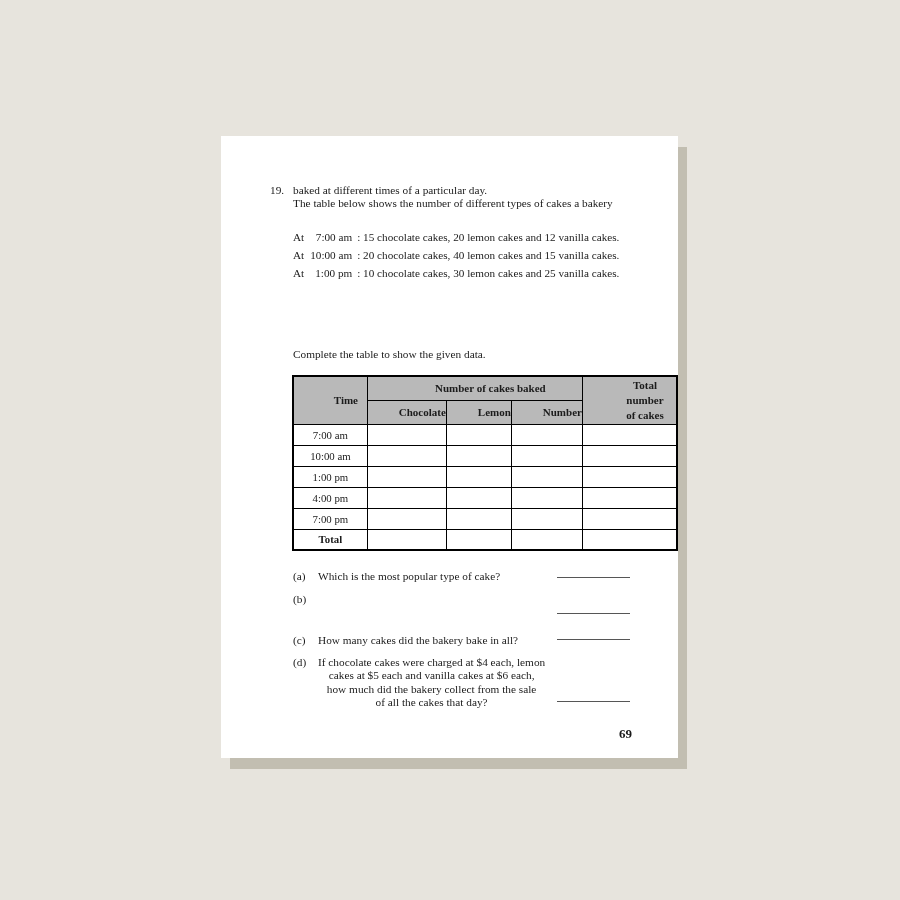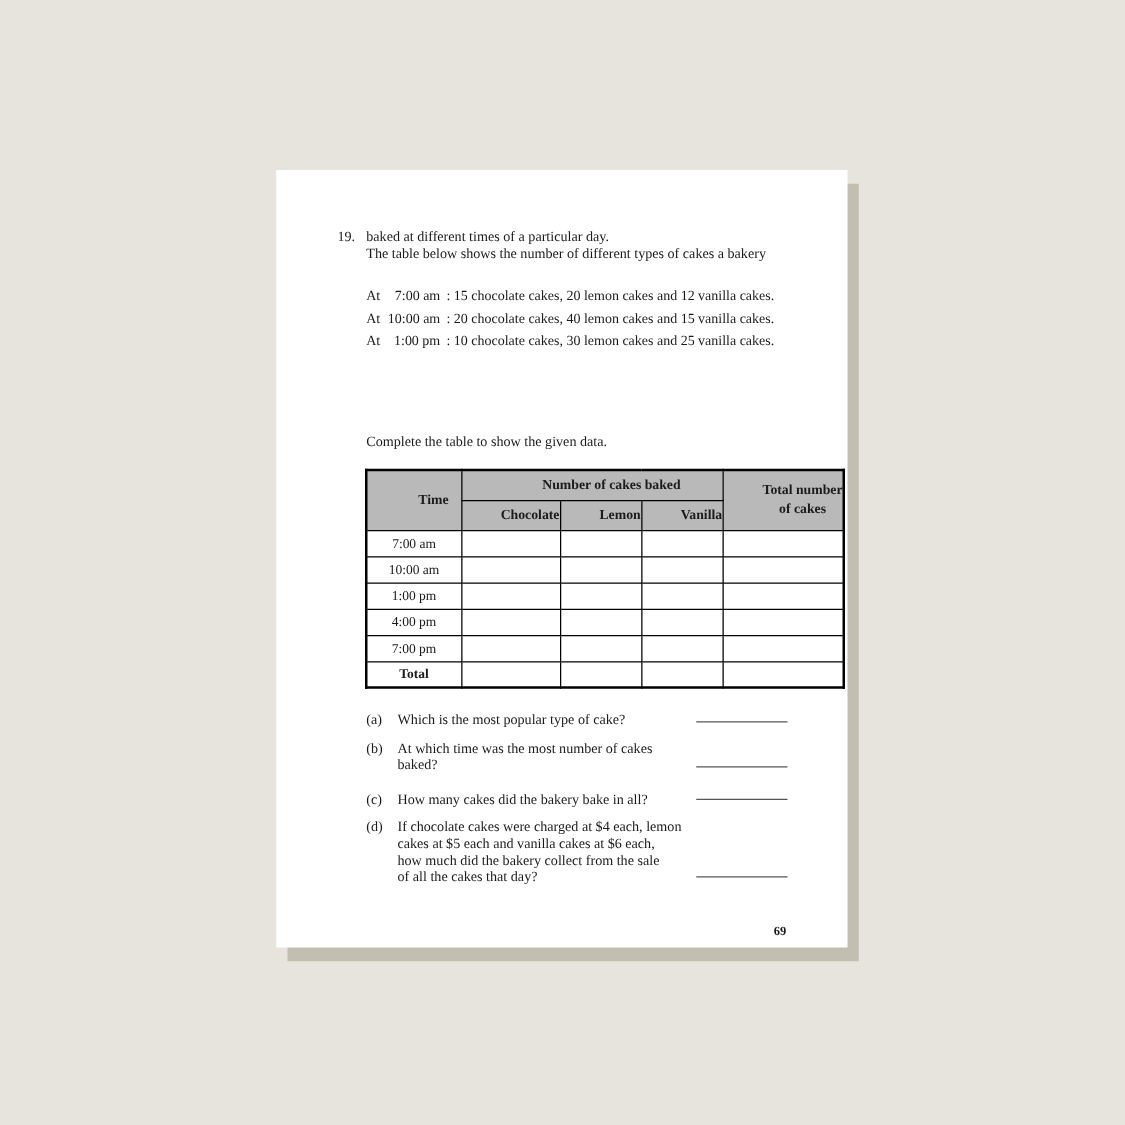--- a/index.html
+++ b/index.html
@@ -72,32 +72,32 @@
   .total-label { font-weight: bold; text-align: center; }
 
   
   .sub {
     display: flex;
     font-size: 11.3px;
     line-height: 13.4px;
     left: 72px;
   }
   .sub-label { width: 25px; flex: none; }
-  .sub-text div { white-space: nowrap; }
+  .sub-text div { white-space: nowrap; text-align: center; }
 
   .answer-line {
     left: 336px;
     width: 73px;
     height: 0;
     border-top: 1.7px solid #565656;
   }
 
   .pagenum {
-    left: 398px; top: 604px;
-    font-size: 10px;
+    left: 398px; top: 590px;
+    font-size: 13px;
     font-weight: bold;
   }
 </style>
 </head>
 <body>
 
 <div class="page">
 
   <div class="intro abs">
     <span class="qnum">19.</span>
@@ -134,21 +134,21 @@
       <th rowspan="2">Time</th>
       <th colspan="3">Number of cakes baked</th>
       <th rowspan="2" class="total-hdr">
         <div>Total number</div>
         <div>of cakes</div>
       </th>
     </tr>
     <tr class="hr2">
       <th>Chocolate</th>
       <th>Lemon</th>
-      <th>Vanilla</th>
+      <th>Number</th>
     </tr>
     <tr class="body-row">
       <td class="time-cell">7:00 am</td>
       <td></td>
       <td></td>
       <td></td>
       <td></td>
     </tr>
     <tr class="body-row">
       <td class="time-cell">10:00 am</td>
@@ -191,24 +191,20 @@
   <div class="sub abs" style="top:434px">
     <span class="sub-label">(a)</span>
     <span class="sub-text">
       <div>Which is the most popular type of cake?</div>
     </span>
   </div>
   <div class="answer-line abs" style="top:441px"></div>
 
   <div class="sub abs" style="top:457px">
     <span class="sub-label">(b)</span>
-    <span class="sub-text">
-      <div>At which time was the most number of cakes</div>
-      <div>baked?</div>
-    </span>
   </div>
   <div class="answer-line abs" style="top:477px"></div>
 
   <div class="sub abs" style="top:498px">
     <span class="sub-label">(c)</span>
     <span class="sub-text">
       <div>How many cakes did the bakery bake in all?</div>
     </span>
   </div>
   <div class="answer-line abs" style="top:503px"></div>

